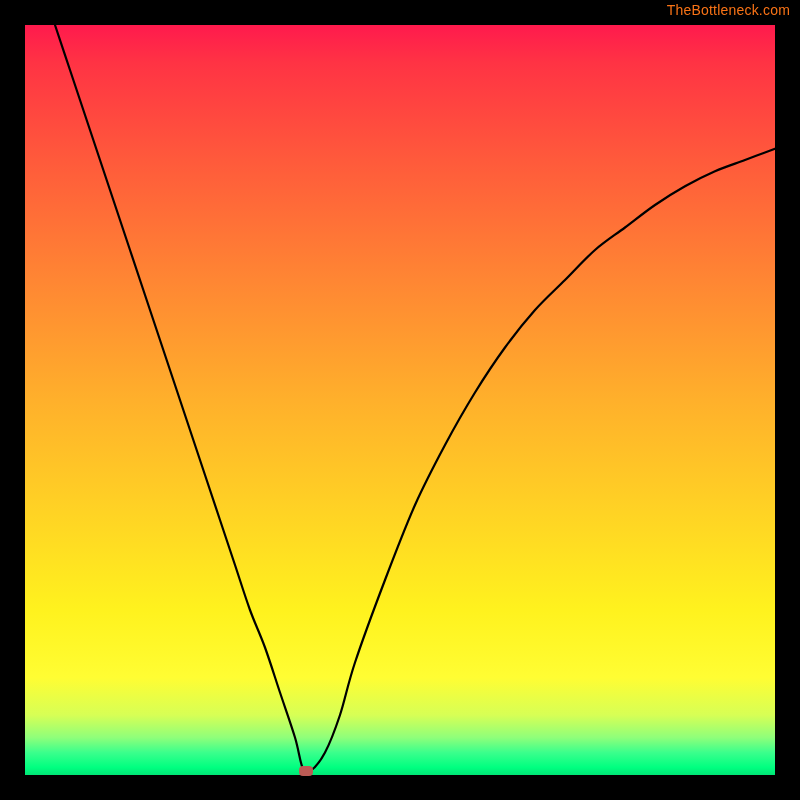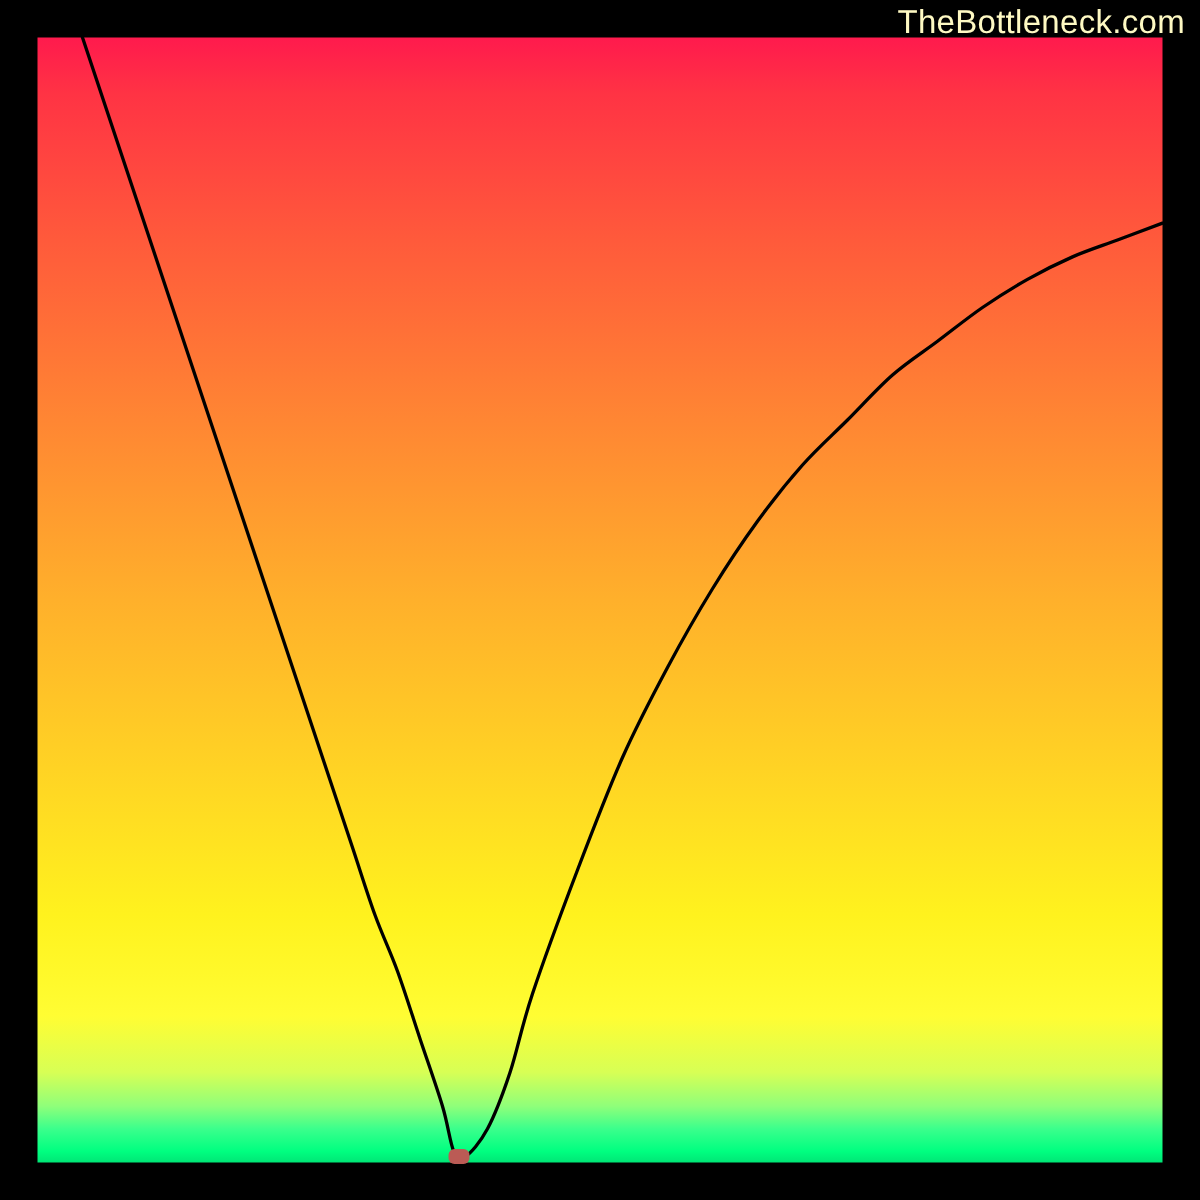--- a/index.html
+++ b/index.html
@@ -46,23 +46,23 @@
     left: 25px;
     top: 25px;
     width: 750px;
     height: 750px;
     overflow: visible;
   }
   .watermark {
     position: absolute;
     top: 2px;
     right: 10px;
-    color: #fef9c3;
+    color: #f97316;
     font-family: Arial, Helvetica, sans-serif;
-    font-size: 22px;
+    font-size: 14px;
     font-weight: 400;
     letter-spacing: 0.2px;
     user-select: none;
   }
   .marker {
     position: absolute;
     width: 14px;
     height: 10px;
     background: #bb5b55;
     border-radius: 4px;

